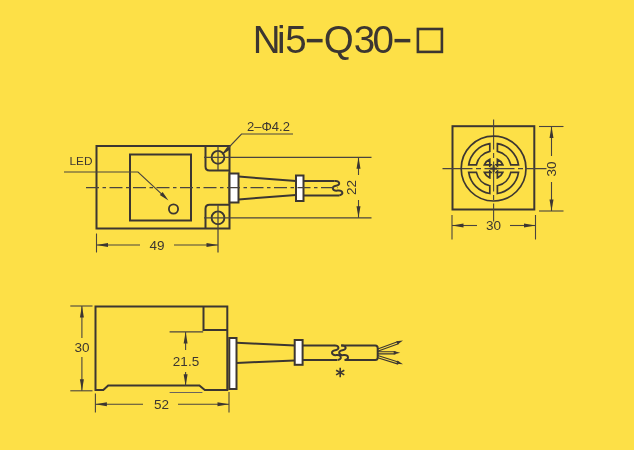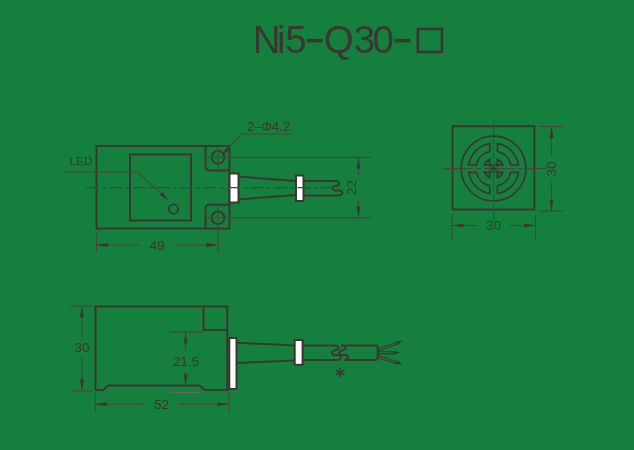--- a/index.html
+++ b/index.html
@@ -1,16 +1,16 @@
 <!DOCTYPE html>
 <html><head>
 <meta charset="utf-8">
 <style>
   html,body{margin:0;padding:0;background:#ffffff;}
-  .wrap{position:relative;width:634px;height:450px;background:#15803d;overflow:hidden;
+  .wrap{position:relative;width:634px;height:450px;background:#fde047;overflow:hidden;
         font-family:"Liberation Sans",sans-serif;}
   svg{position:absolute;left:0;top:0;filter:blur(0.3px);}
   text{font-family:"Liberation Sans",sans-serif;fill:#3c3631;}
 </style>
 </head>
 <body>
 <div class="wrap">
 <svg width="634" height="450" viewBox="0 0 634 450">
 
   <text x="252.7 277 285.2 323.7 353.7 372.6" y="53" font-size="38.5">Ni5Q30</text>

